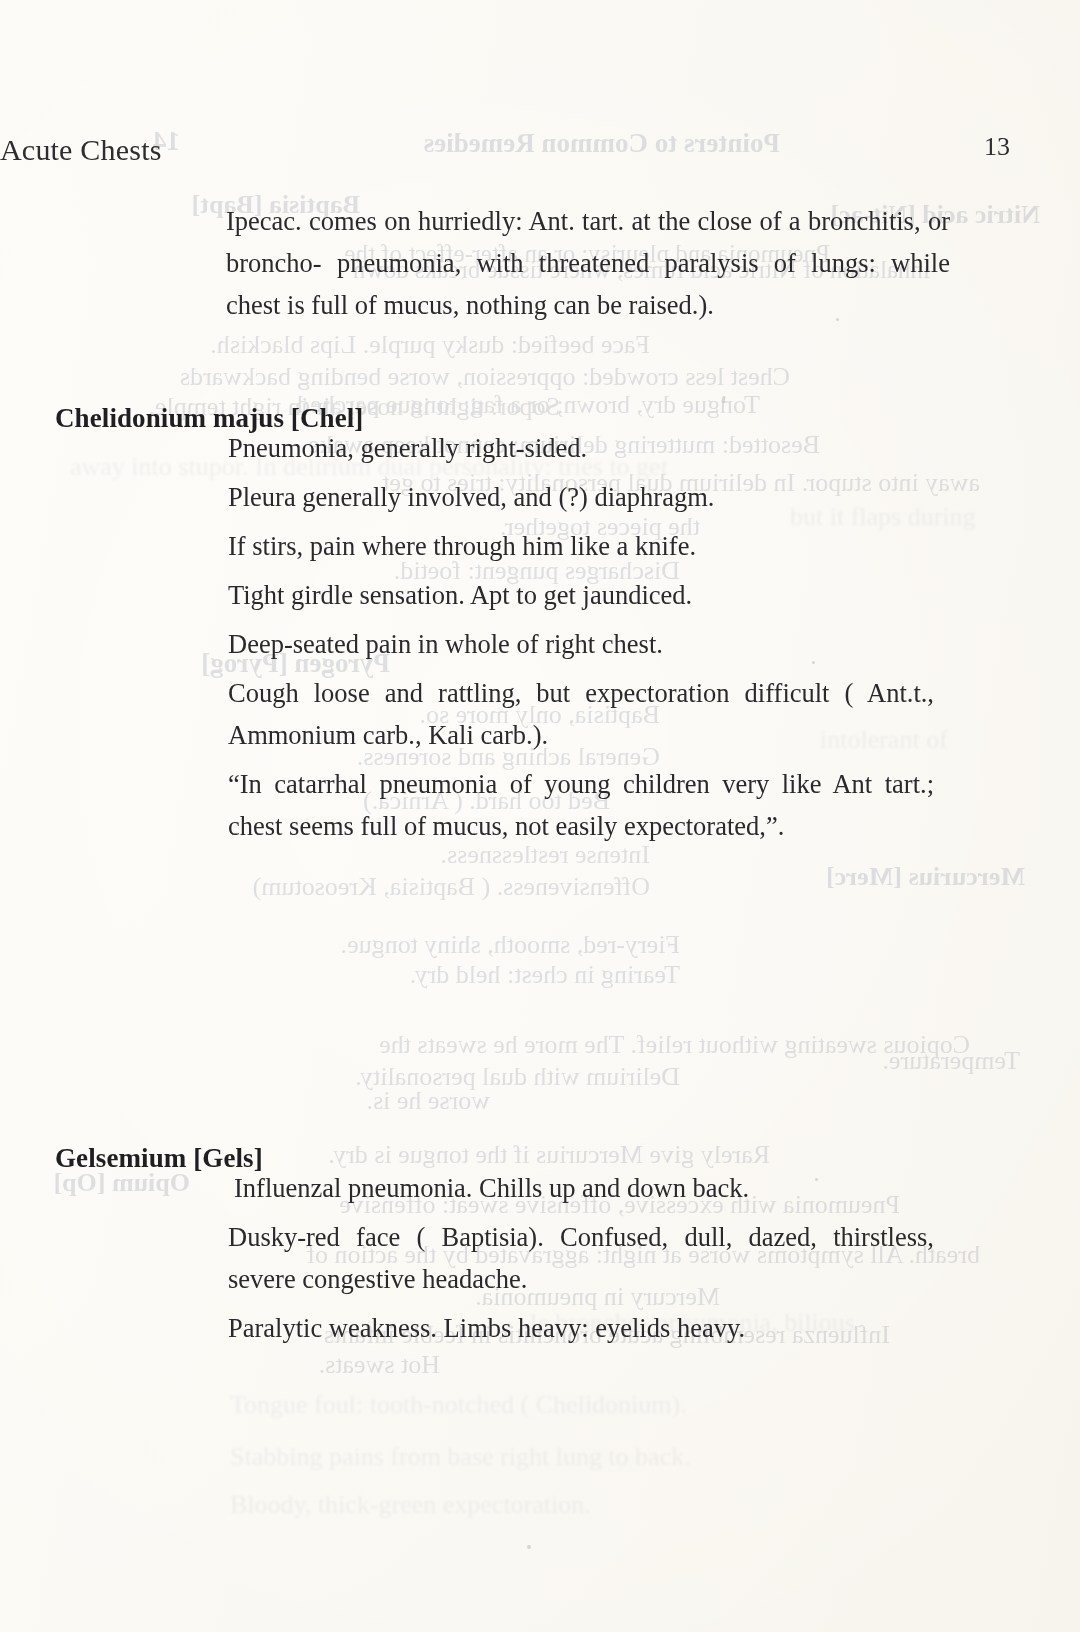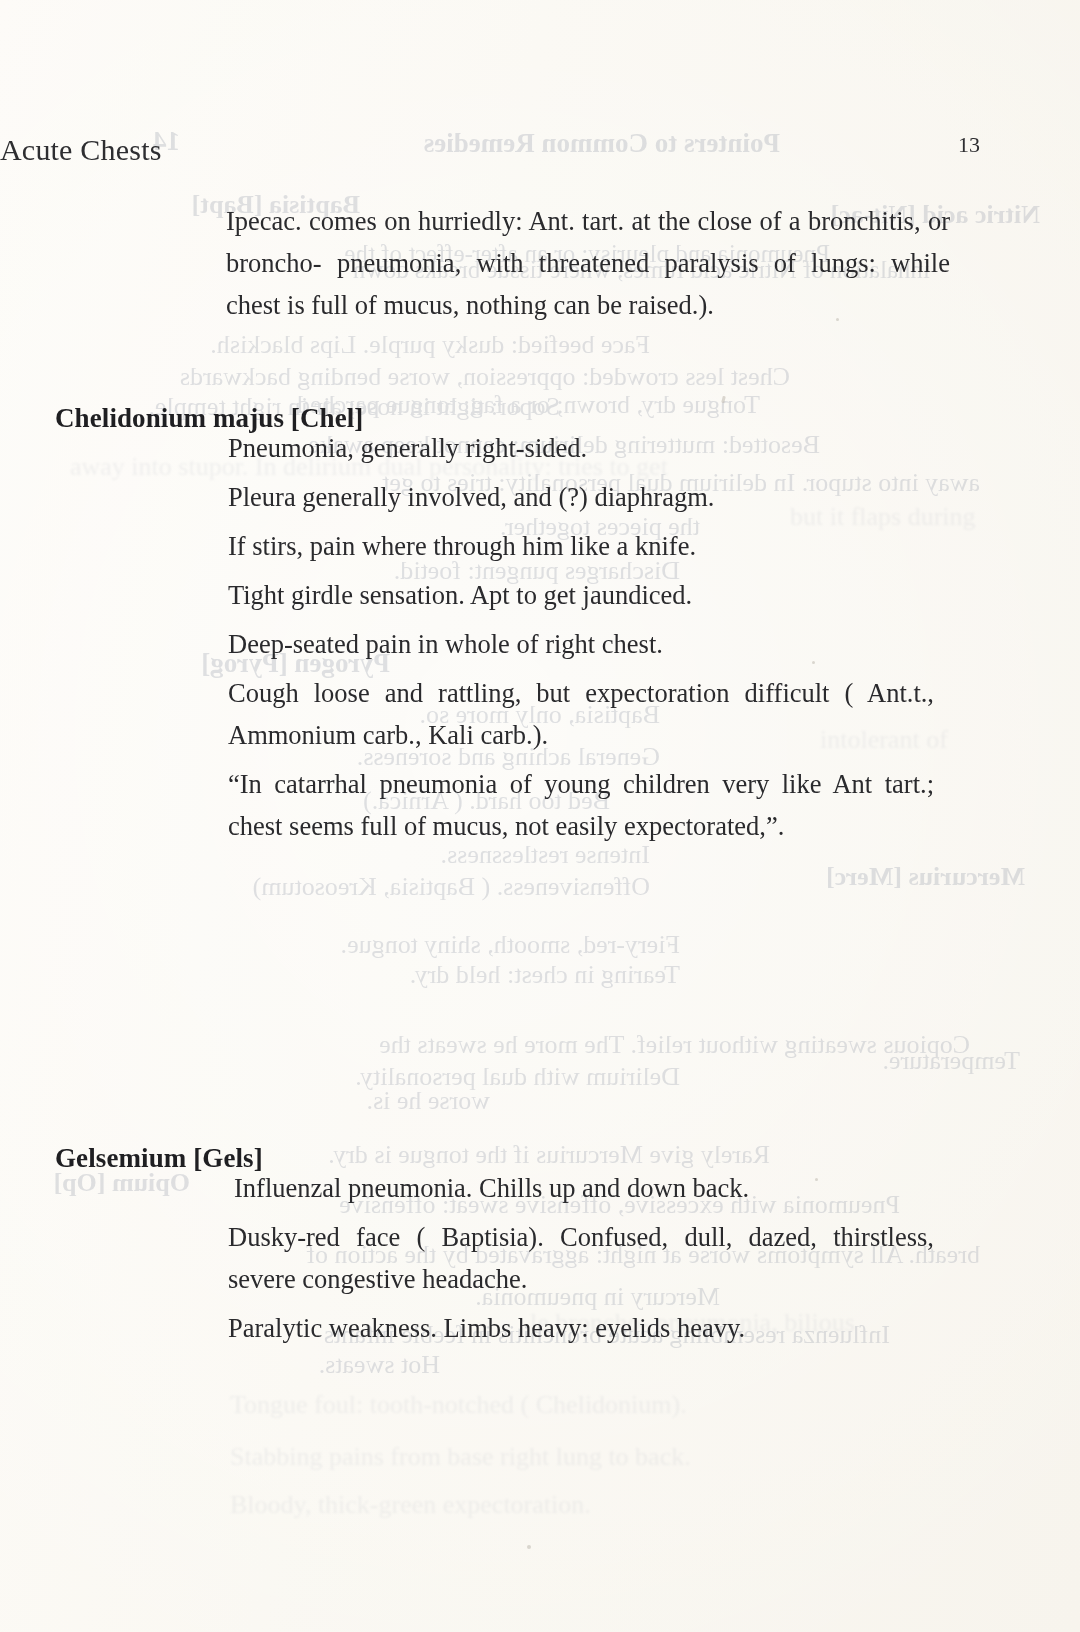--- a/index.html
+++ b/index.html
@@ -64,22 +64,22 @@
     width: 959px;
     text-align: left;
     font-size: 30px;
     letter-spacing: 0.2px;
     color: #2e2e31;
   }
 
   .folio {
     position: absolute;
     top: 132px;
-    right: 100px;
-    font-size: 22px;
+    right: 70px;
+    font-size: 26px;
     color: #2e2e31;
   }
 
   .body-block {
     position: absolute;
     left: 226px;
     width: 724px;
   }
 
   .para {

